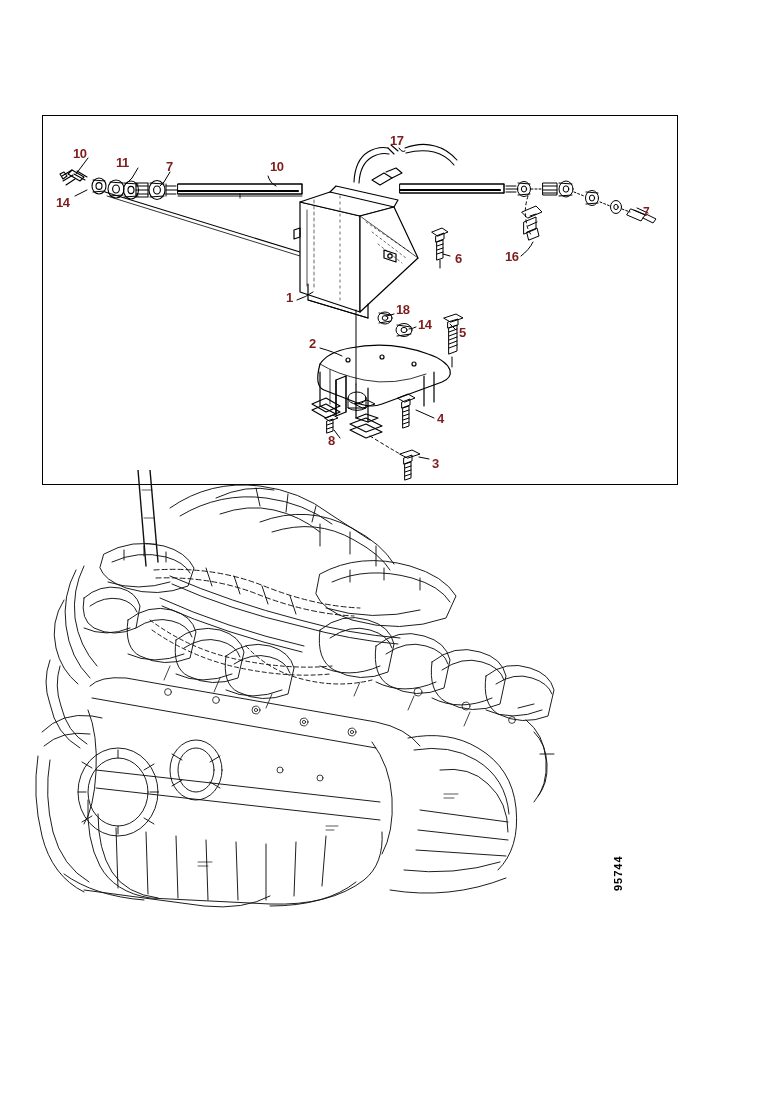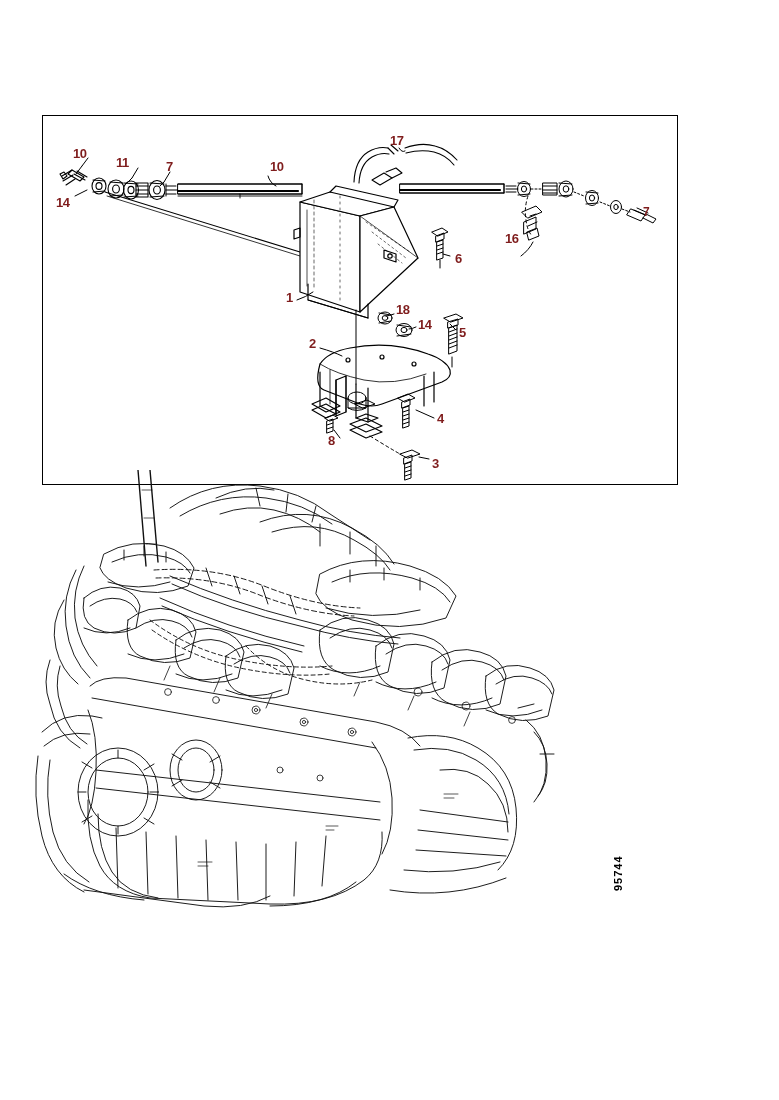--- a/index.html
+++ b/index.html
@@ -258,21 +258,21 @@
   </svg>
 
   <div class="callout" style="left:73px;top:147px;">10</div>
   <div class="callout" style="left:56px;top:196px;">14</div>
   <div class="callout" style="left:116px;top:156px;">11</div>
   <div class="callout" style="left:166px;top:160px;">7</div>
   <div class="callout" style="left:270px;top:160px;">10</div>
   <div class="callout" style="left:390px;top:134px;">17</div>
   <div class="callout" style="left:286px;top:291px;">1</div>
   <div class="callout" style="left:455px;top:252px;">6</div>
-  <div class="callout" style="left:505px;top:232px;">16</div>
+  <div class="callout" style="left:505px;top:250px;">16</div>
   <div class="callout" style="left:396px;top:303px;">18</div>
   <div class="callout" style="left:418px;top:318px;">14</div>
   <div class="callout" style="left:459px;top:326px;">5</div>
   <div class="callout" style="left:309px;top:337px;">2</div>
   <div class="callout" style="left:437px;top:412px;">4</div>
   <div class="callout" style="left:328px;top:434px;">8</div>
   <div class="callout" style="left:432px;top:457px;">3</div>
   <div class="callout sm" style="left:643px;top:206px;">7</div>
 
   <svg id="art-engine" width="620" height="480" viewBox="0 0 620 480">

